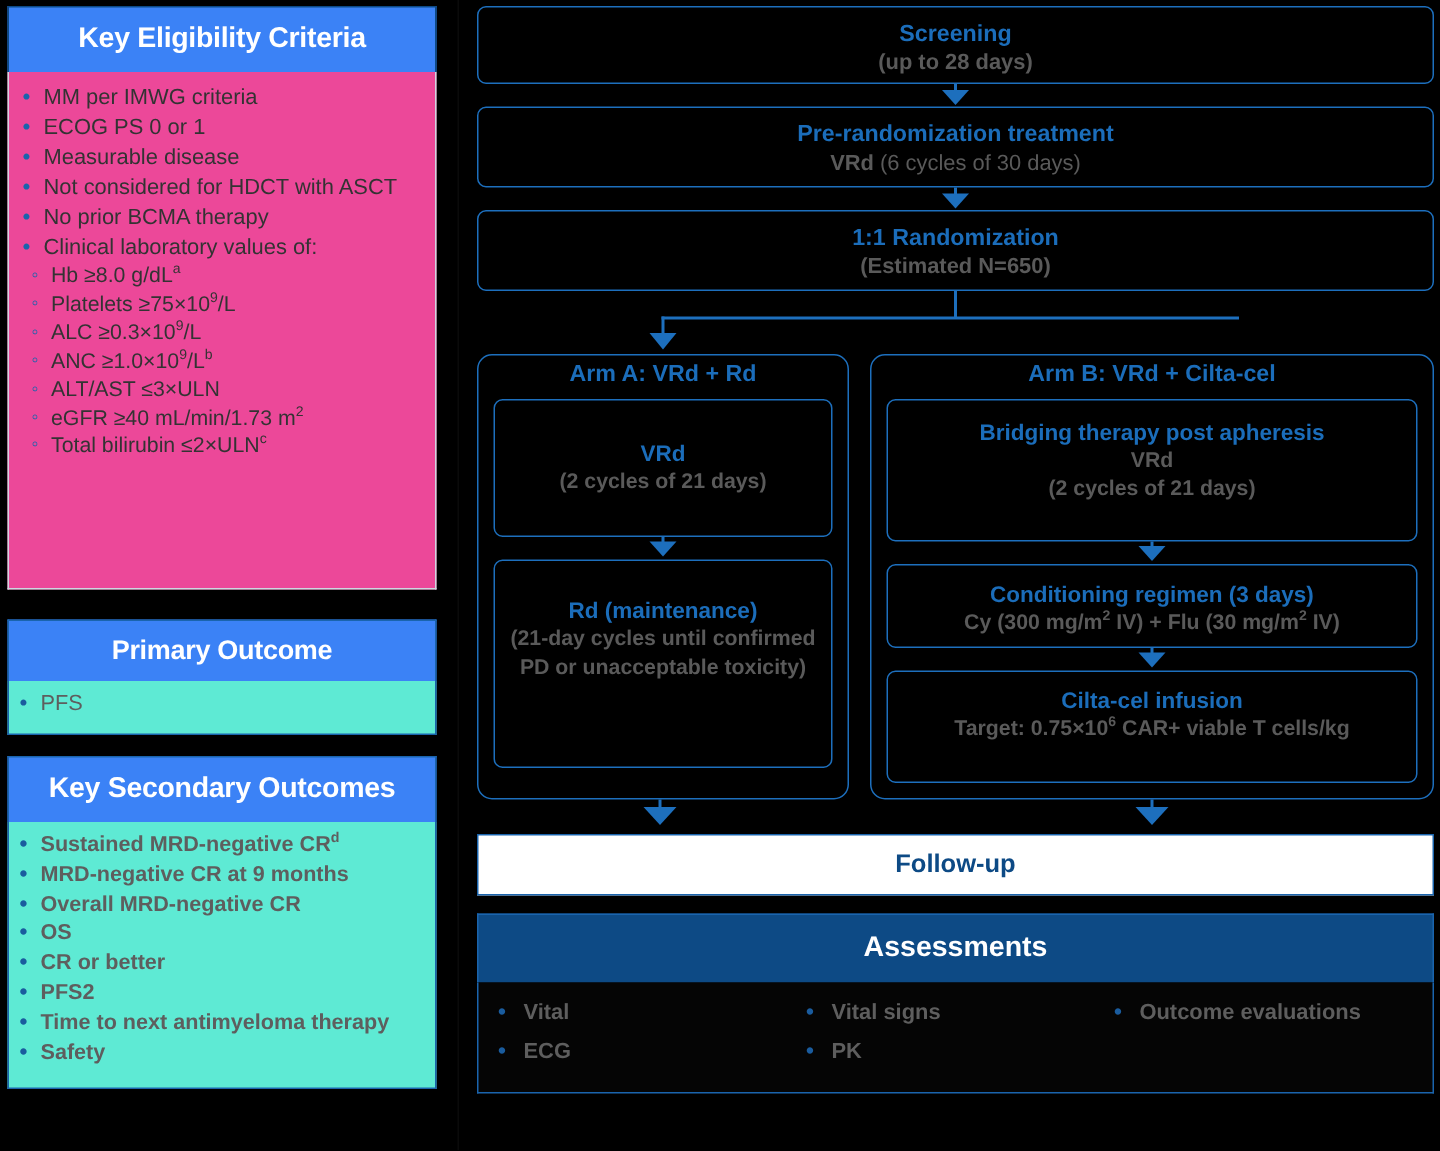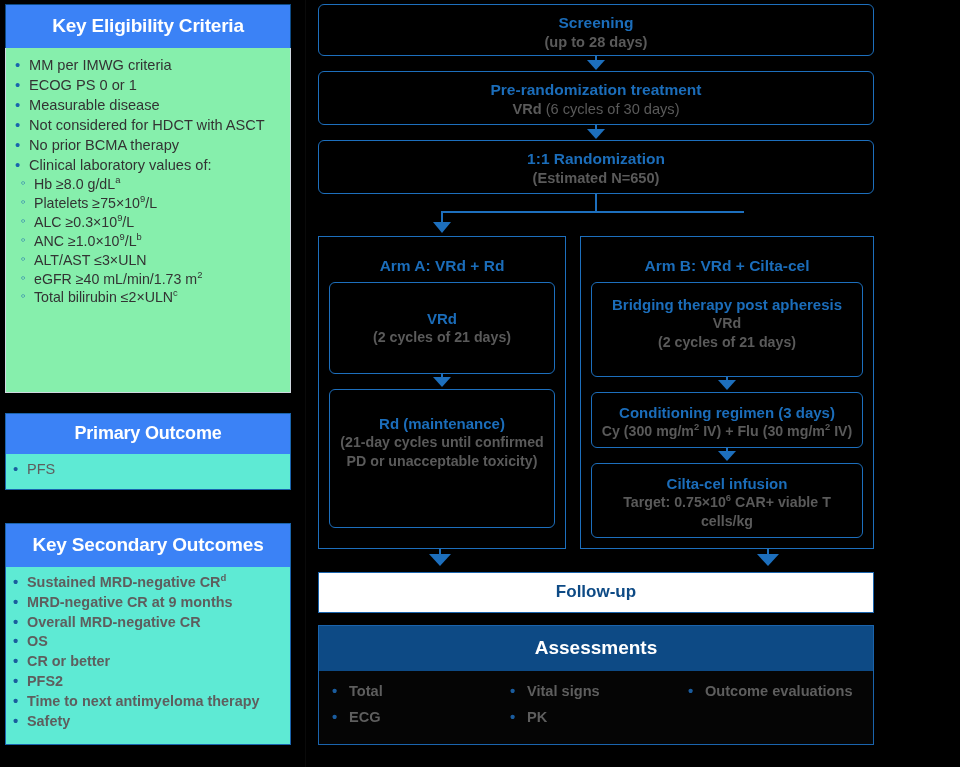--- a/index.html
+++ b/index.html
@@ -43,21 +43,21 @@
   }
 
   
   .elig-head {
     font-size: 19px;
     padding: 10px 4px 11px;
     border: 1px solid #0d4a85;
     border-bottom: none;
   }
   .elig-body {
-    background: #86efac;
+    background: #ec4899;
     color: #333333;
     padding: 8px 8px 10px 6px;
     height: 345px;
     border: 1px solid #cfd8e0;
     border-top: none;
   }
 
   ul.bullets { list-style: none; }
   ul.bullets li {
     position: relative;
@@ -100,40 +100,40 @@
     color: #5f5f5f;
     padding: 7px 6px 9px 4px;
   }
   .dark-body ul.bullets li::before { color: #1a5c9e; }
   .dark-body ul.bullets li { color: #5e5e5e; font-weight: bold; }
 
   .primary-panel { margin-top: 20px; }
   .primary-body { height: 36px; padding-top: 6px; }
   .primary-body ul.bullets li { font-size: 14.5px; font-weight: normal; }
 
-  .secondary-panel { margin-top: 33px; }
+  .secondary-panel { margin-top: 14px; }
   .secondary-head {
     font-size: 19px;
     padding: 10px 4px 11px;
     border: 1px solid #1a64ad;
     border-bottom: none;
   }
   .secondary-body { height: 178px; padding-top: 6px; }
   .secondary-body ul.bullets li {
     font-size: 14.4px;
     line-height: 1.34;
     margin-bottom: 0.5px;
   }
 
   
   .right-col {
     position: absolute;
     left: 318px;
     top: 4px;
-    width: 556px;
+    width: 638px;
   }
 
   .fbox {
     border: 1px solid #1d6fbd;
     border-radius: 6px;
     background: #000000;
     text-align: center;
     padding: 7px 6px;
   }
   .fbox .ttl {
@@ -214,22 +214,22 @@
   }
 
   
   .arms {
     display: flex;
     gap: 14px;
     align-items: stretch;
   }
   .arm {
     border: 1px solid #1d6fbd;
-    border-radius: 0;
-    padding: 20px 10px 10px;
+    border-radius: 10px;
+    padding: 4px 10px 10px;
   }
   .arm-a { width: 248px; }
   .arm-b { flex: 1; }
   .arm-title {
     color: #1b6dba;
     font-weight: bold;
     font-size: 15.5px;
     text-align: center;
     margin-bottom: 7px;
   }
@@ -483,21 +483,21 @@
       <div class="head" style="left:450px;"></div>
     </div>
 
     <div class="followup">Follow-up</div>
 
     <div class="assess-panel">
       <div class="assess-head">Assessments</div>
       <div class="assess-body">
         <div class="assess-col">
           <ul class="bullets">
-              <li>Total</li>
+              <li>Vital</li>
               <li>ECG</li>
             </ul>
         </div>
         <div class="assess-col">
           <ul class="bullets">
               <li>Vital signs</li>
               <li>PK</li>
             </ul>
         </div>
         <div class="assess-col">

